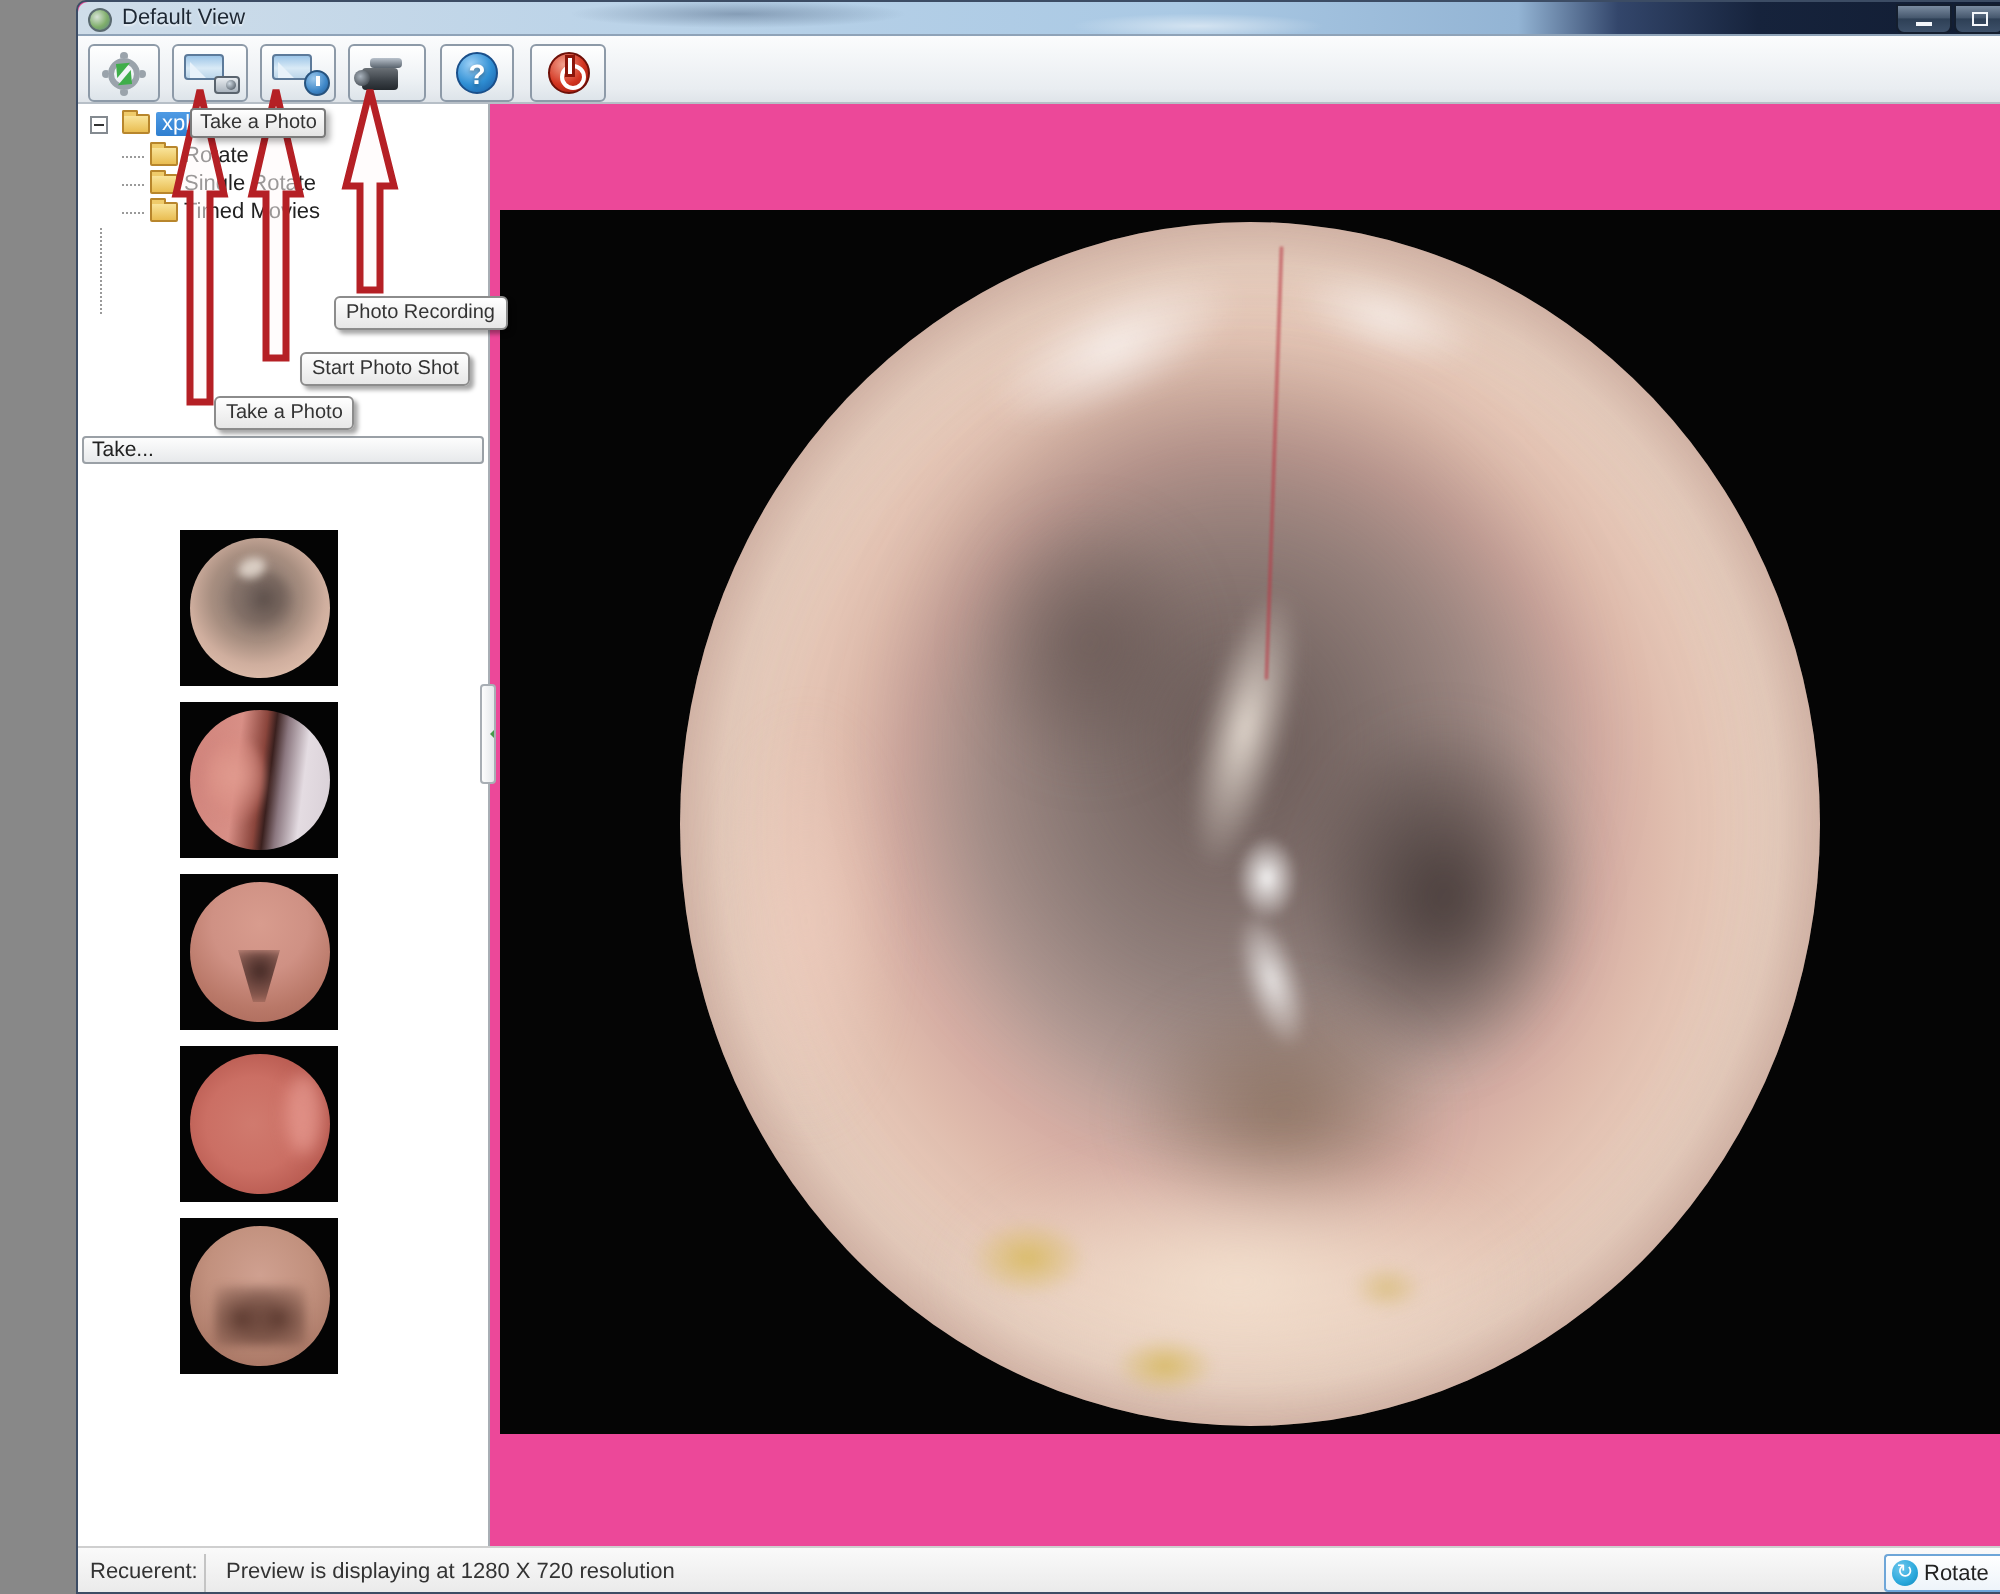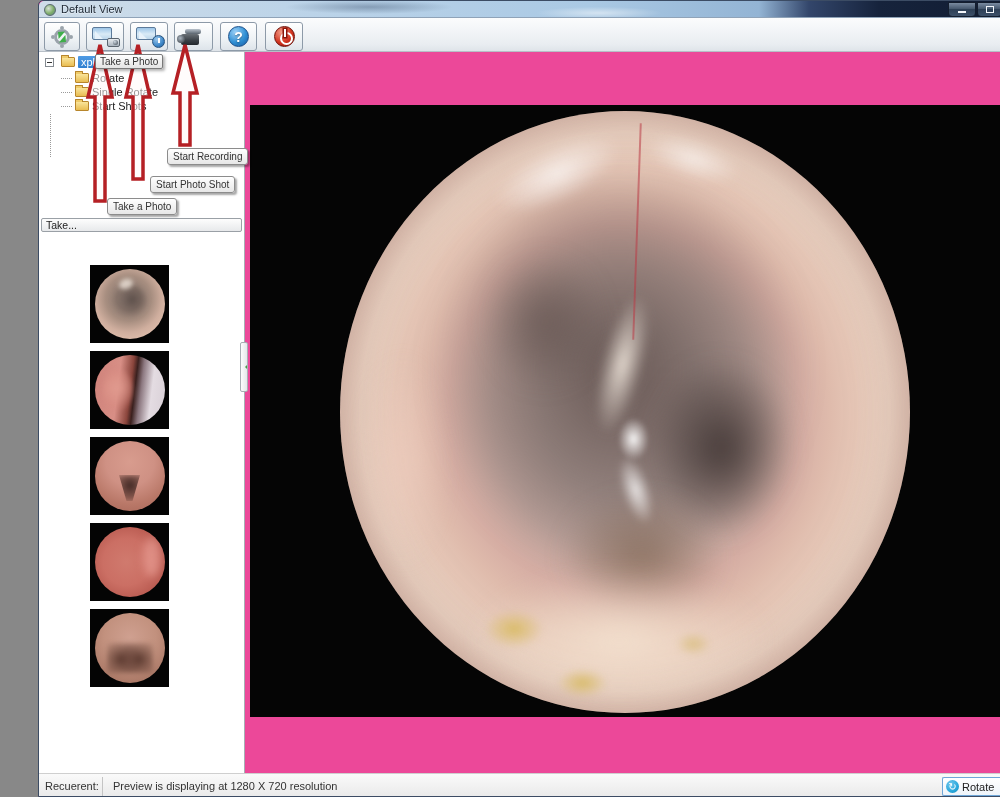--- a/index.html
+++ b/index.html
@@ -207,21 +207,21 @@
       <span>Rotate</span>
     </div>
     <div class="tree-row" style="top:33px;left:22px;">
       <span class="stub"></span>
       <span class="folder"></span>
       <span>Single Rotate</span>
     </div>
     <div class="tree-row" style="top:47px;left:22px;">
       <span class="stub"></span>
       <span class="folder"></span>
-      <span>Start Shots</span>
+      <span>Timed Movies</span>
     </div>
 
     <div id="more-btn">Take...</div>
 
     <div id="thumbs">
       <div class="thumb">
           <div class="circ c1"></div>
         </div>
       <div class="thumb">
           <div class="circ c2"></div>
@@ -260,21 +260,21 @@
     </div>
   </div>
 
   <svg id="anno-svg" viewBox="0 0 210 215">
     <polygon points="61,44 73,96 66,96 66,200 56,200 56,96 49,96" fill="rgba(255,250,250,0.55)" stroke-width="3.5" stroke-linejoin="miter" stroke="#b52025"></polygon>
     <polygon points="99,44 111,96 104,96 104,178 94,178 94,96 87,96" fill="rgba(255,250,250,0.55)" stroke-width="3.5" stroke-linejoin="miter" stroke="#b52025"></polygon>
     <polygon points="146,44 158,92 151,92 151,144 141,144 141,92 134,92" fill="rgba(255,250,250,0.55)" stroke-width="3.5" stroke-linejoin="miter" stroke="#b52025"></polygon>
   </svg>
 
   <div id="tooltip">Take a Photo</div>
-  <div class="callout" style="left:128px;top:147px;">Start Recording</div>
+  <div class="callout" style="left:128px;top:147px;">Photo Recording</div>
   <div class="callout" style="left:111px;top:175px;">Start Photo Shot</div>
   <div class="callout" style="left:68px;top:197px;">Take a Photo</div>
 
   <div id="statusbar">
     <span id="status-left">Recuerent:</span>
     <span id="status-sep"></span>
     <span id="status-msg">Preview is displaying at 1280 X 720 resolution</span>
     <div id="rotate-btn">
       <span id="rotate-icon">↻</span>
       <span id="rotate-label">Rotate</span>

